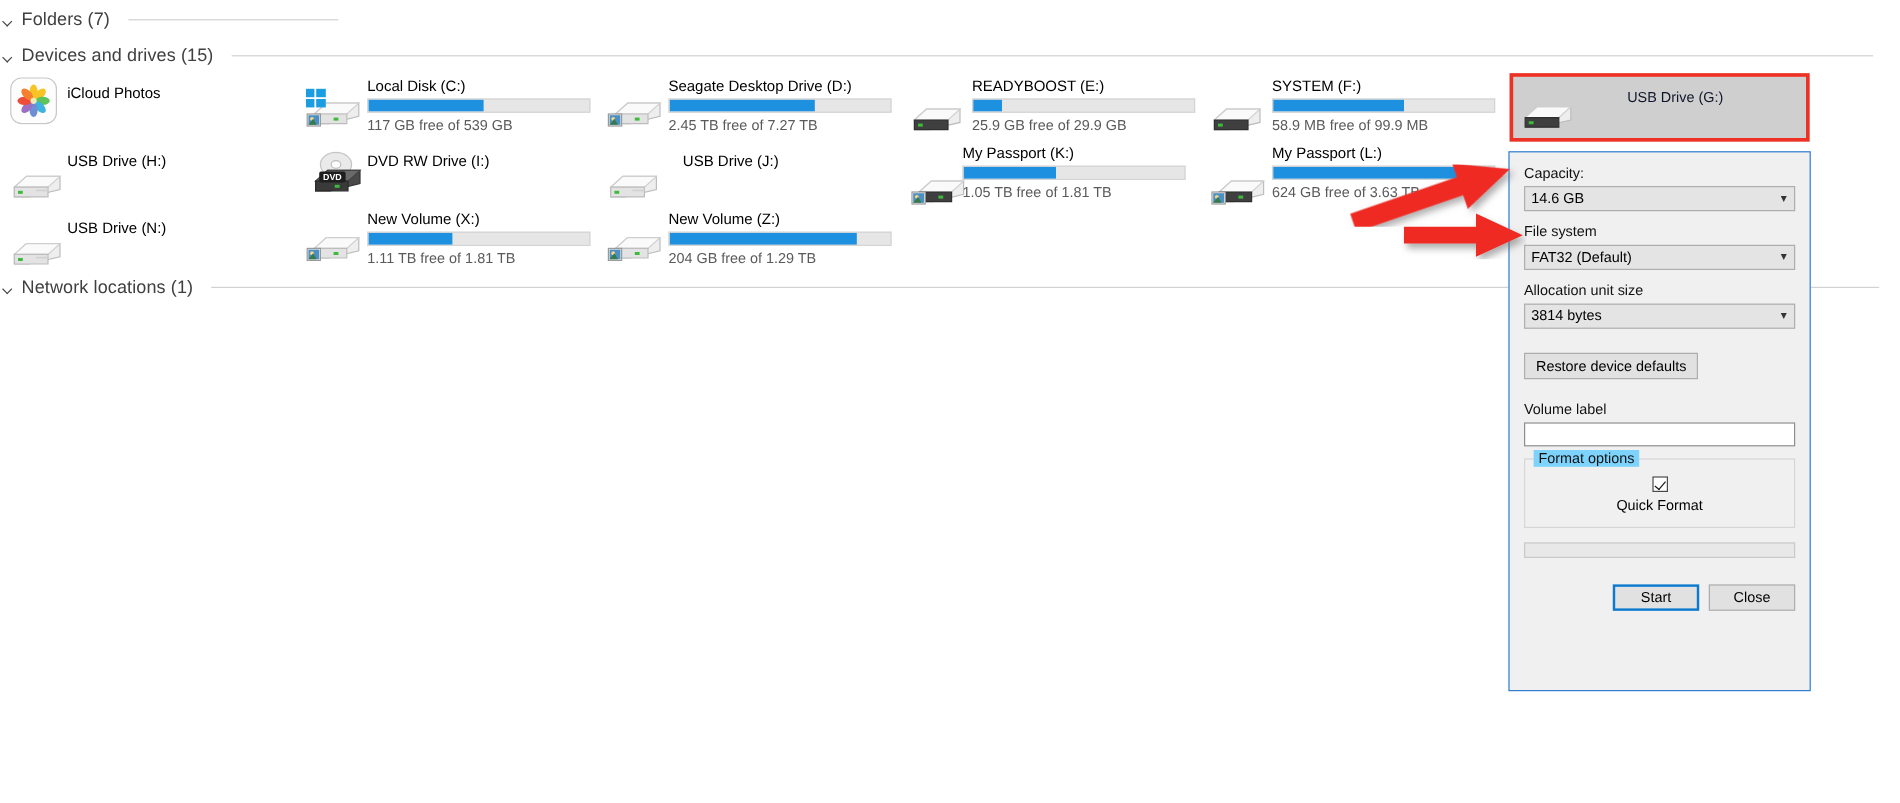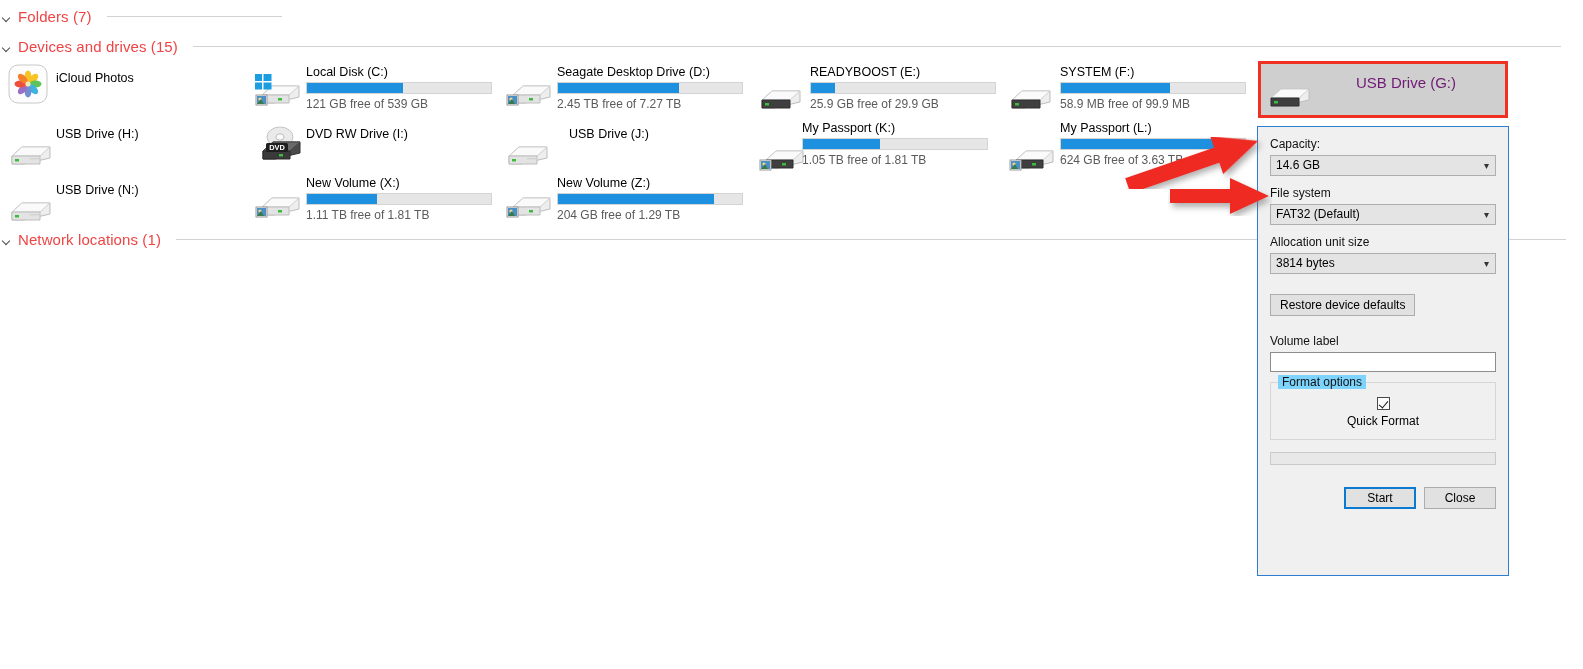--- a/index.html
+++ b/index.html
@@ -10,41 +10,41 @@
     -webkit-font-smoothing:antialiased;
   }
   
   .section-head{position:absolute;display:flex;align-items:center;gap:6px;white-space:nowrap;}
   .section-head .chev{width:10px;height:10px;flex:0 0 auto;position:relative;}
   .section-head .chev::before{
     content:"";position:absolute;left:1px;top:3px;width:5px;height:5px;
     border-left:1.3px solid #4a4a4a;border-bottom:1.3px solid #4a4a4a;
     transform:rotate(-45deg);
   }
-  .section-head .lbl{color:#ef4444;font-size:15px;letter-spacing:.1px;}
+  .section-head .lbl{color:#404040;font-size:15px;letter-spacing:.1px;}
   .section-head .rule{height:1px;background:#d2d2d2;margin-left:9px;flex:0 0 auto;}
 
   
   .tile{position:absolute;}
   .tile .name{font-size:12.5px;color:#000;white-space:nowrap;line-height:14px;}
   .bar{width:186px;height:12px;background:#e6e6e6;border:1px solid #d4d4d4;
        box-sizing:border-box;margin-top:3px;position:relative;overflow:hidden;}
   .bar .fill{height:100%;background:#1e90e0;}
   .sub{font-size:12px;color:#5a5a5a;margin-top:3px;white-space:nowrap;line-height:14px;}
 
   
   .ic{position:absolute;width:46px;height:38px;}
   .ic svg{display:block;}
 
   
   .sel-tile{
     position:absolute;background:#cfcfcf;border:3px solid #ef3124;
     box-sizing:border-box;
   }
-  .sel-tile .name{position:absolute;left:95px;top:10px;font-size:15px;color:#701a75;}
+  .sel-tile .name{position:absolute;left:95px;top:10px;font-size:12px;color:#0f172a;}
 
   
   .dlg{
     position:absolute;background:#f0f0f0;border:1px solid #2e7dd1;
     box-sizing:border-box;
     font-size:12px;color:#000;
   }
   .dlg .titlebar{
     height:27px;background:#1f78d1;display:flex;align-items:center;
     justify-content:space-between;
@@ -186,21 +186,21 @@
       <circle cx="6" cy="26" r="1.6" fill="#f6d58a"></circle>
       <polygon points="3,31 7,26 10,31" fill="#3a7a4a"></polygon>
     </g>
   </svg>
 </div>
 <div class="tile" style="left:306px;top:65px;">
   <div class="name">Local Disk (C:)</div>
   <div class="bar">
       <div class="fill" style="width:52%"></div>
     </div>
-  <div class="sub">121 GB free of 539 GB</div>
+  <div class="sub">117 GB free of 539 GB</div>
 </div>
 
 <div class="ic" style="left:258px;top:126px;">
   <svg width="46" height="38" viewBox="0 0 46 38">
     <ellipse cx="22" cy="11" rx="13" ry="10" fill="#eaeaea" stroke="#c5c5c5"></ellipse>
     <ellipse cx="22" cy="11" rx="4" ry="3.2" fill="#fcfcfc" stroke="#bdbdbd"></ellipse>
     <polygon points="5,25 15,16 42,16 42,27 17,33 5,33" fill="#4a4a4a" stroke="#333"></polygon>
     <polygon points="5,25 15,16 42,16 32,25" fill="#6a6a6a" stroke="#444"></polygon>
     <polygon points="5,25 32,25 32,33 5,33" fill="#3a3a3a" stroke="#2a2a2a"></polygon>
     <rect x="21" y="28" width="4" height="2.5" fill="#3dbb3d"></rect>

